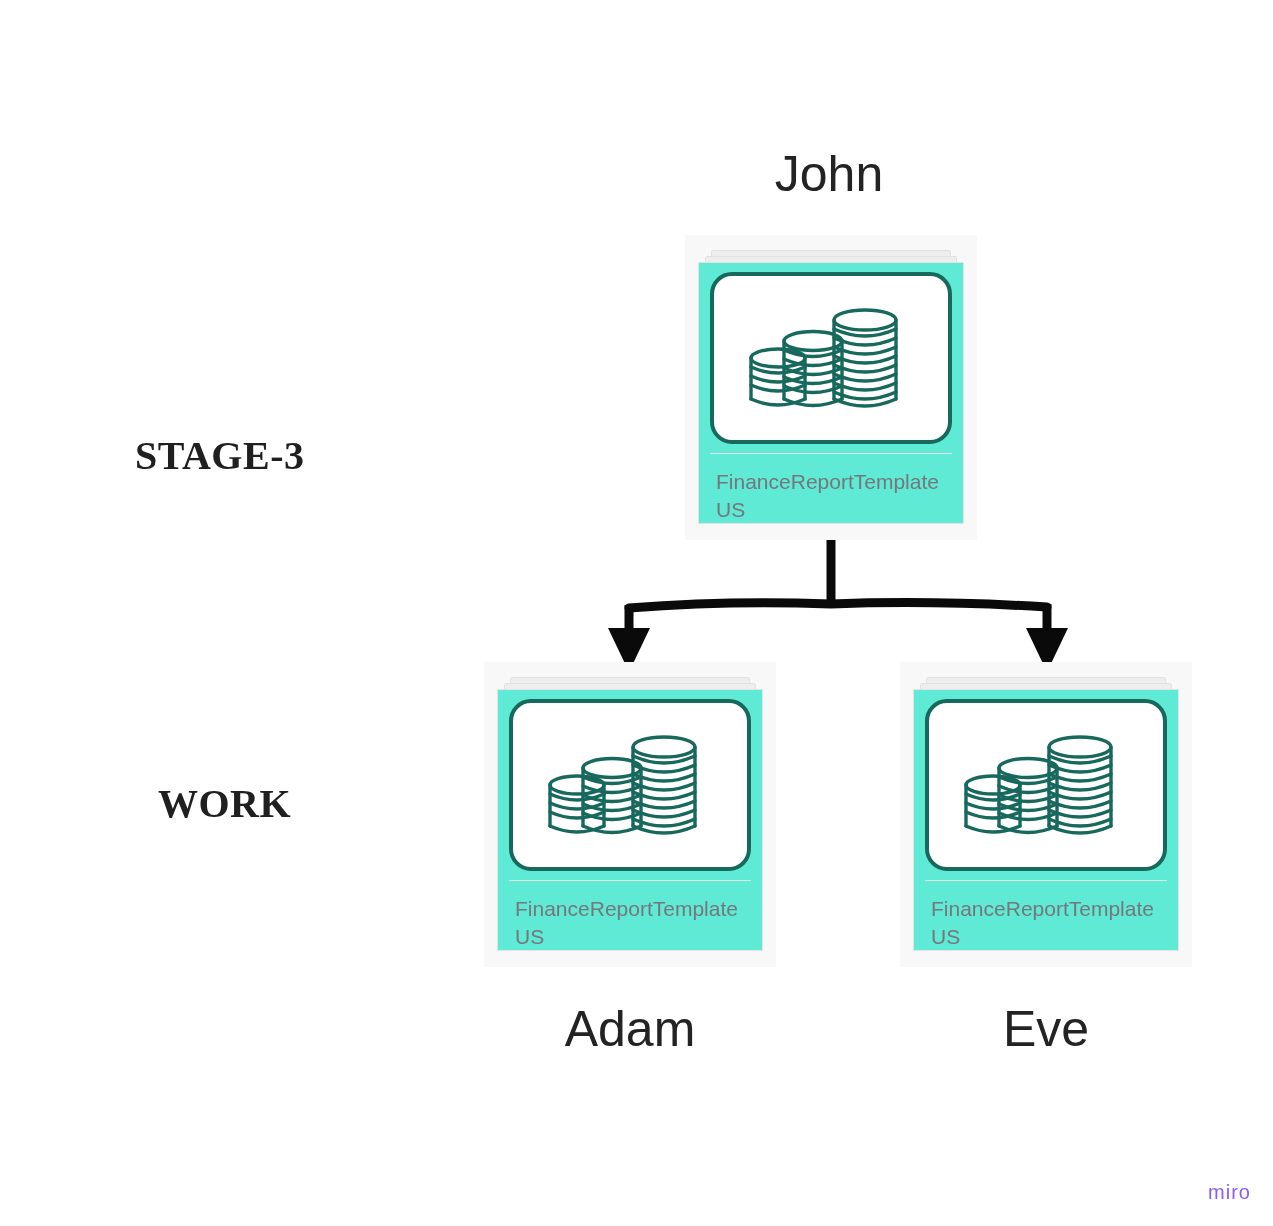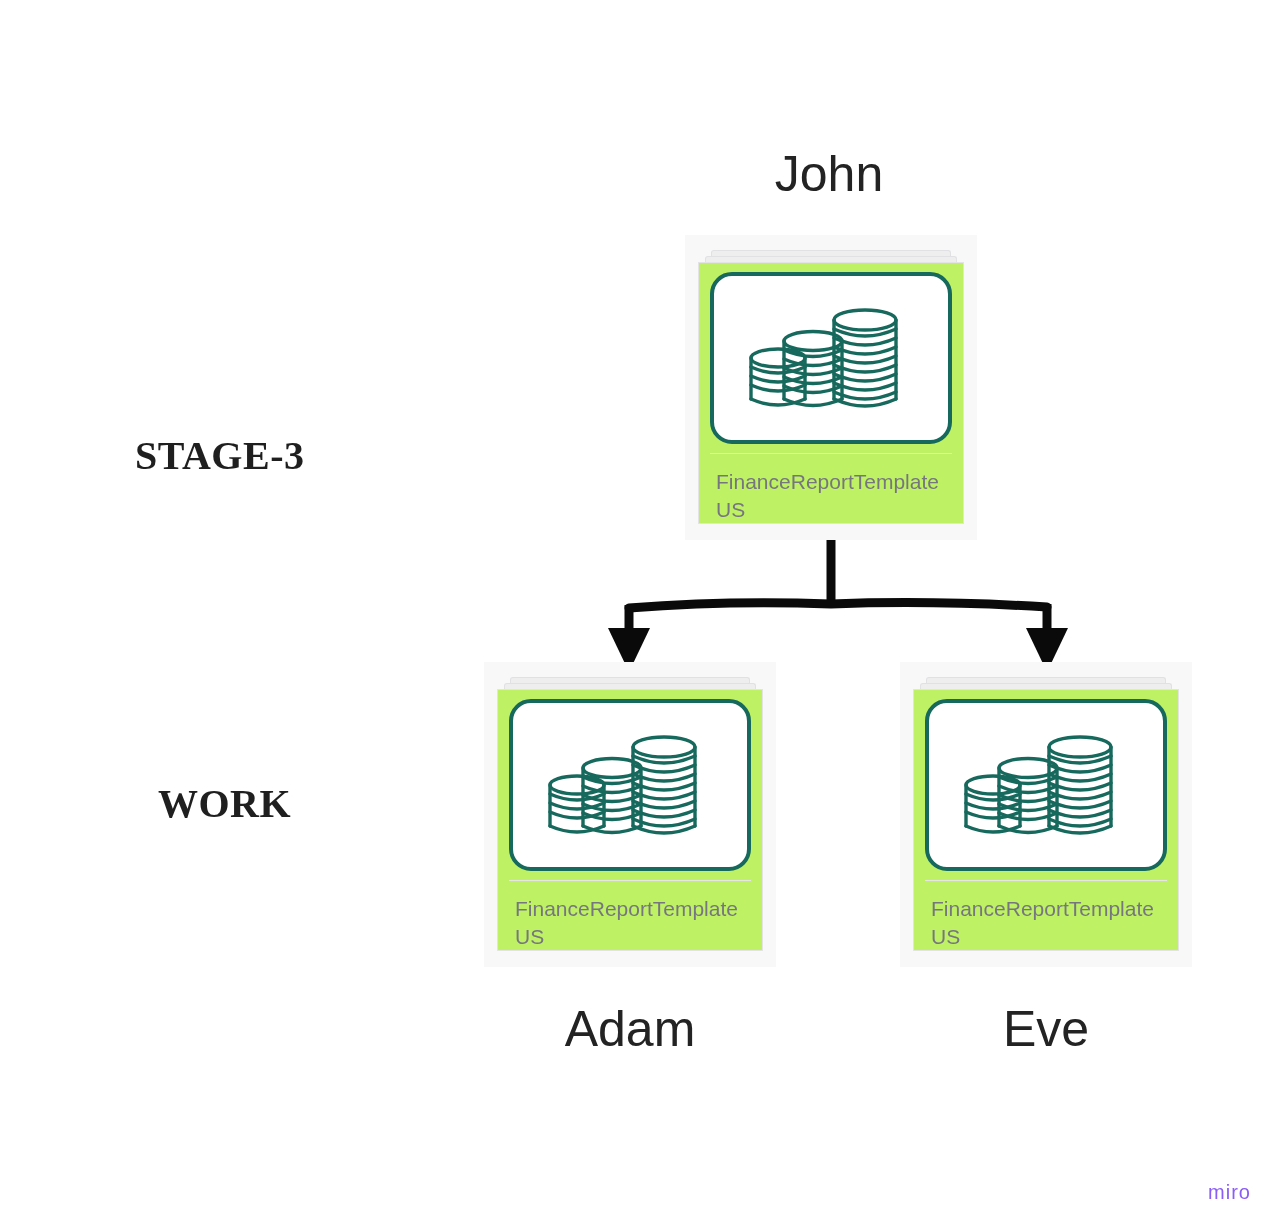--- a/index.html
+++ b/index.html
@@ -74,21 +74,21 @@
     top: 21px;
     width: 252px;
     height: 18px;
   }
   .card-body {
     position: absolute;
     left: 13px;
     top: 27px;
     width: 266px;
     height: 262px;
-    background: #bef264;
+    background: #5eead4;
     border: 1px solid #e3e3e5;
     box-sizing: border-box;
   }
   .icon-area {
     position: relative;
     height: 186px;
     box-sizing: border-box;
     padding: 9px 11px 0 11px;
   }
   .icon-frame {

